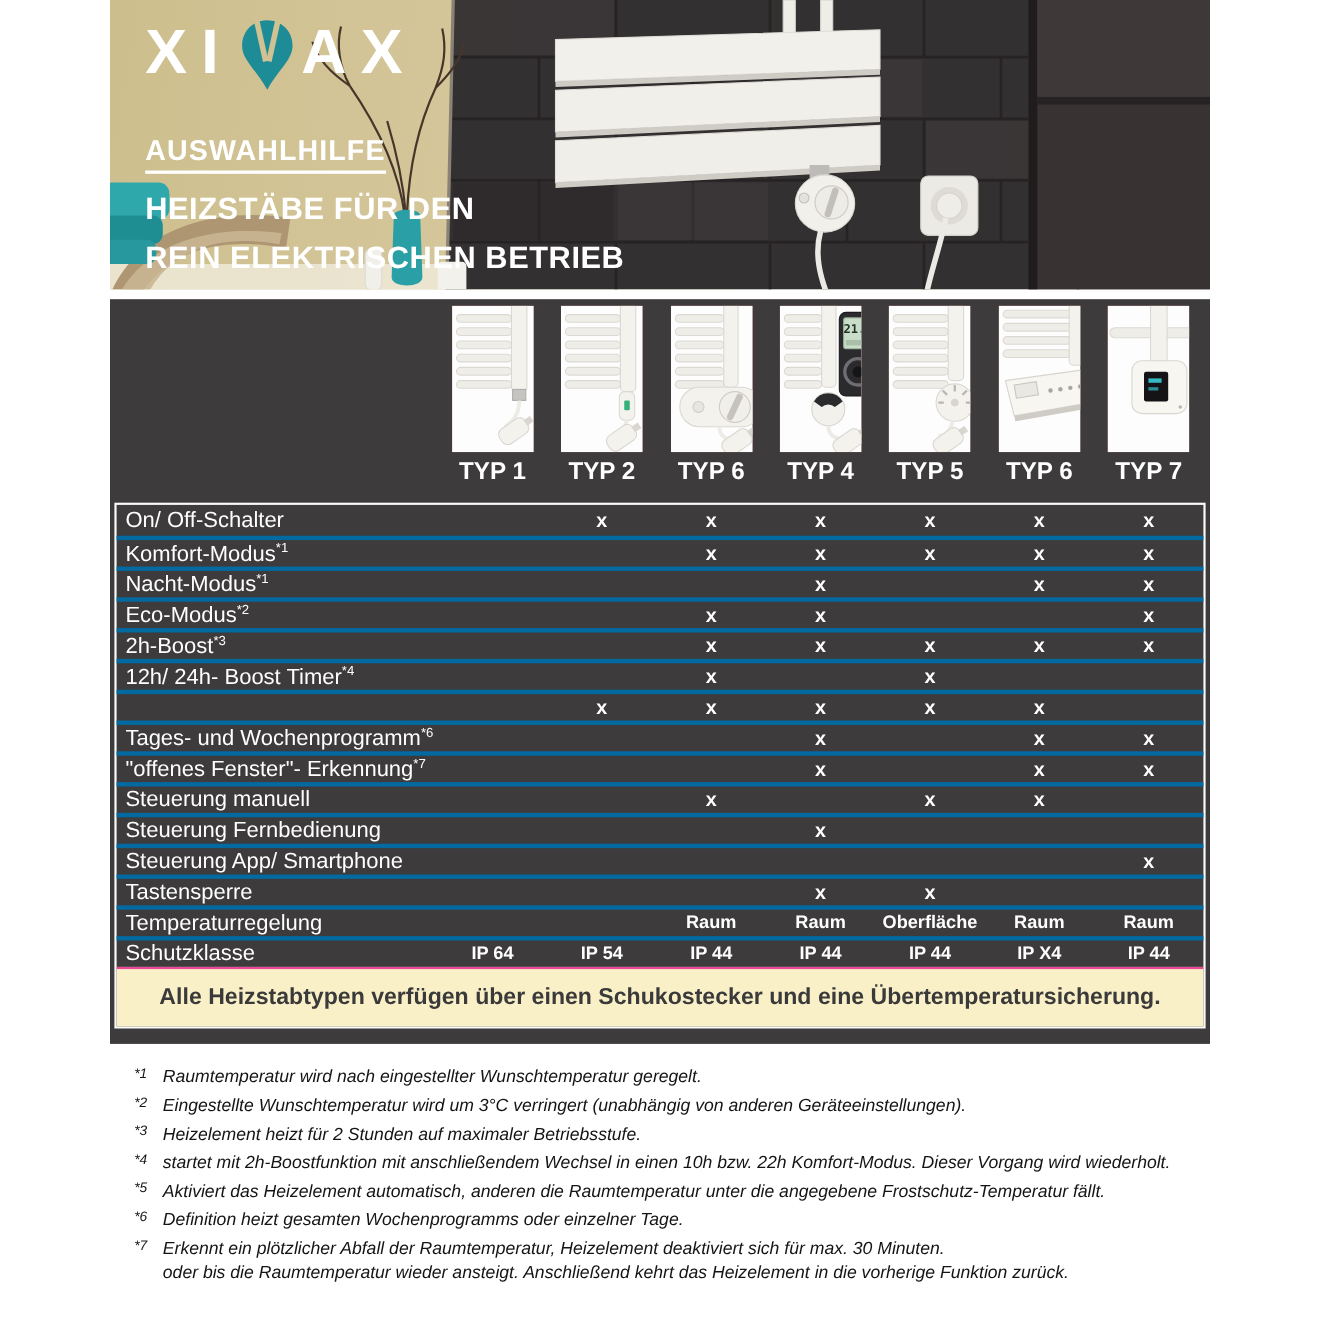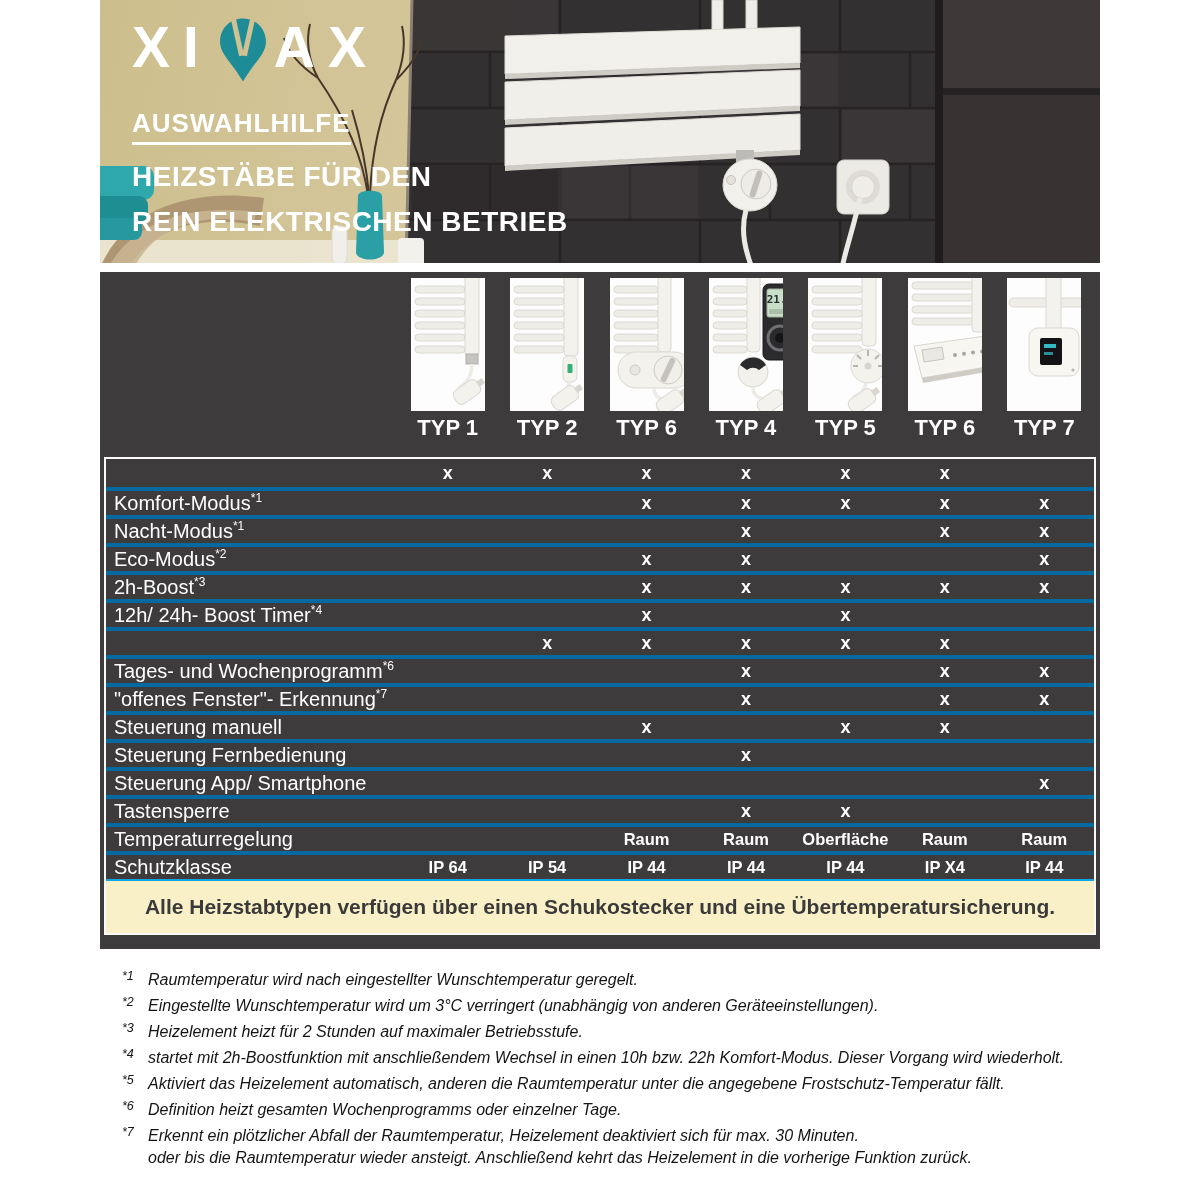--- a/index.html
+++ b/index.html
@@ -12,21 +12,21 @@
   
   .hero {
     position: relative; height: 263px; overflow: hidden;
     background: linear-gradient(100deg,#CDBE8D 0%,#D5C79B 35%,#E2D8BD 60%,#EDE6D2 85%);
   }
   .hero-art { position: absolute; inset: 0; }
   .hero-text { position: absolute; left: 32px; top: 12px; z-index: 2; }
   .logo { display: flex; align-items: center; color: #fff; font-weight: bold;
           font-size: 57px; letter-spacing: 13px; height: 70px; }
   .logo svg { margin: 6px 2px 0 2px; }
-  .eyebrow { margin-top: 26px; display: inline-block; color: #fff; font-weight: bold;
+  .eyebrow { margin-top: 39px; display: inline-block; color: #fff; font-weight: bold;
              font-size: 26px; letter-spacing: 1px; border-bottom: 3px solid #fff; padding-bottom: 3px; }
   .hero-title { margin-top: 9px; color: #fff; font-weight: bold; font-size: 28px;
                 line-height: 45px; letter-spacing: .5px; }
 
   
   .panel { margin-top: 9px; background: #3D3B3B; padding: 6px 4px 14px 4px; }
 
   .products { display: grid; grid-template-columns: 292px repeat(7, 1fr); column-gap: 0;
               padding: 0 2px; }
   .product-fig { margin: 0; text-align: center; }
@@ -35,21 +35,21 @@
 
   .table-frame { border: 2px solid #FAFAFA; }
   .t-row { display: grid; grid-template-columns: 292px repeat(7, 1fr);
            height: 28px; align-items: center; border-top: 4px solid #0369a1; }
   .t-row:first-child { border-top: none; }
   .row-label { color: #fff; font-size: 20px; padding-left: 8px; white-space: nowrap; }
   .row-label sup { font-size: 12px; }
   .cell { text-align: center; color: #fff; font-weight: bold; font-size: 18px; }
   .cell.small { font-size: 16.5px; }
 
-  .note { border-top: 2px solid #0ea5e9; background: #FAF0C8; height: 54px;
+  .note { border-top: 2px solid #ec4899; background: #FAF0C8; height: 54px;
           display: flex; align-items: center; justify-content: center;
           font-weight: bold; font-size: 21px; color: #3A3A3A; }
 
   
   .footnotes { margin: 20px 0 0 22px; font-style: italic; font-size: 16px; color: #141414; }
   .fn { display: grid; grid-template-columns: 26px 1fr; margin-bottom: 4px; line-height: 22px; }
   .fn .marker { font-size: 12.5px; transform: translateY(-4px); }
 </style>
 </head>
 <body>
@@ -328,20 +328,21 @@
     <rect x="37" y="74" width="9" height="3" fill="#2A8E97"></rect>
     <circle cx="66" cy="92" r="1.6" fill="#B9B6B0"></circle>
             </svg></div>
           <figcaption class="typ-label">TYP 7</figcaption>
         </figure>
       </div>
 
     <div class="table-frame">
 
     <div class="t-row">
+          <div class="row-label">On/ Off-Schalter</div>
           <div class="cell"></div>
           <div class="cell">x</div>
           <div class="cell">x</div>
           <div class="cell">x</div>
           <div class="cell">x</div>
           <div class="cell">x</div>
           <div class="cell">x</div>
         </div>
         <div class="t-row">
           <div class="row-label">Komfort-Modus<sup>*1</sup></div>

